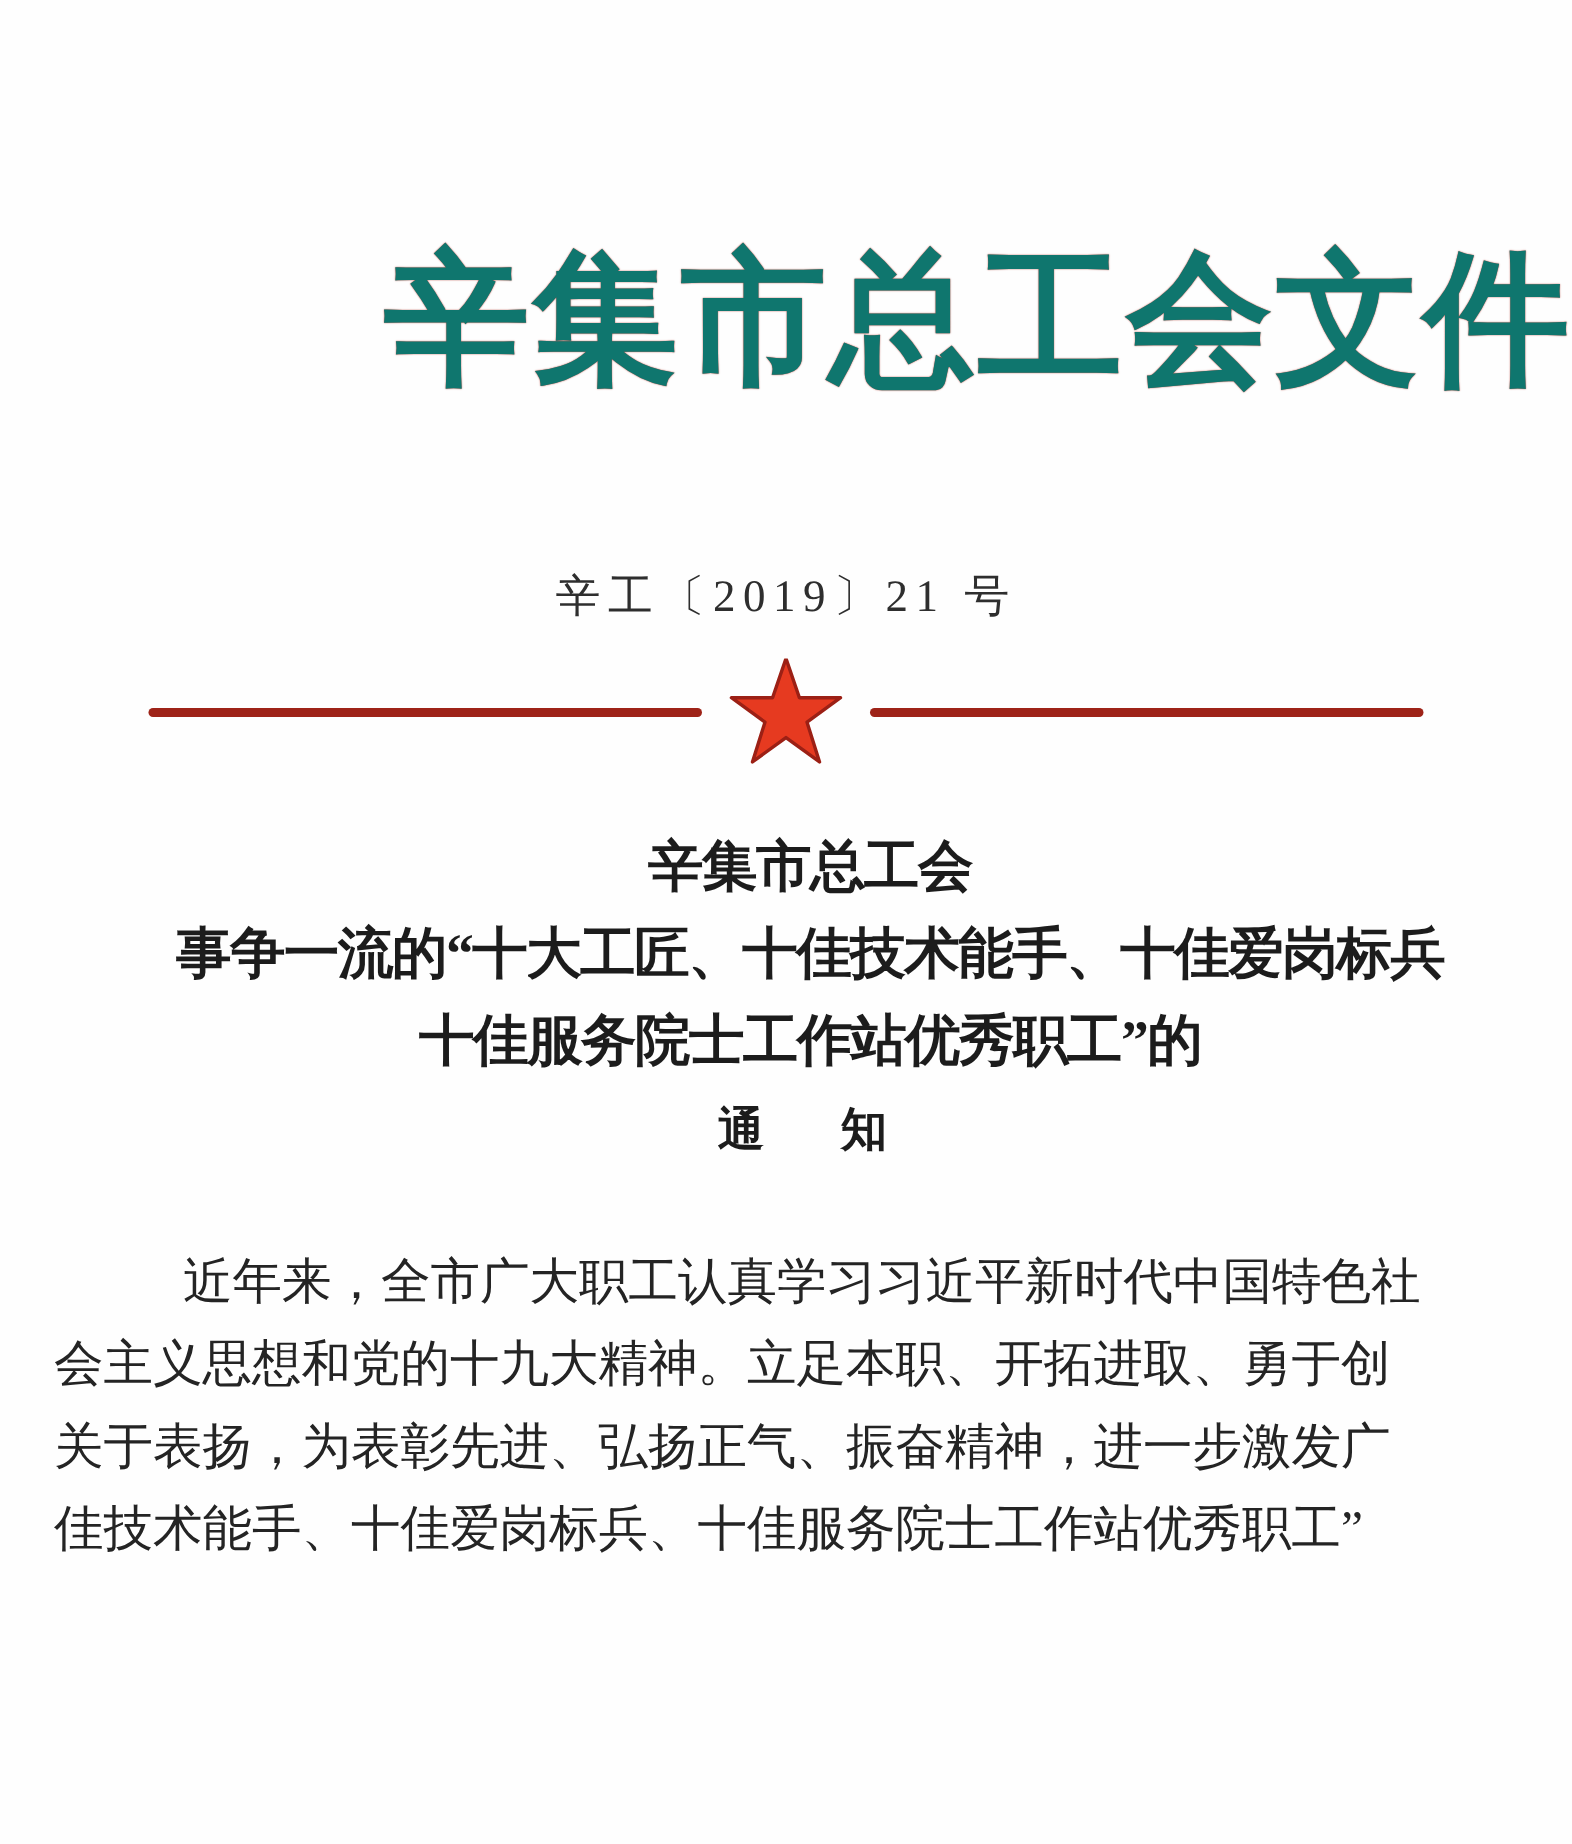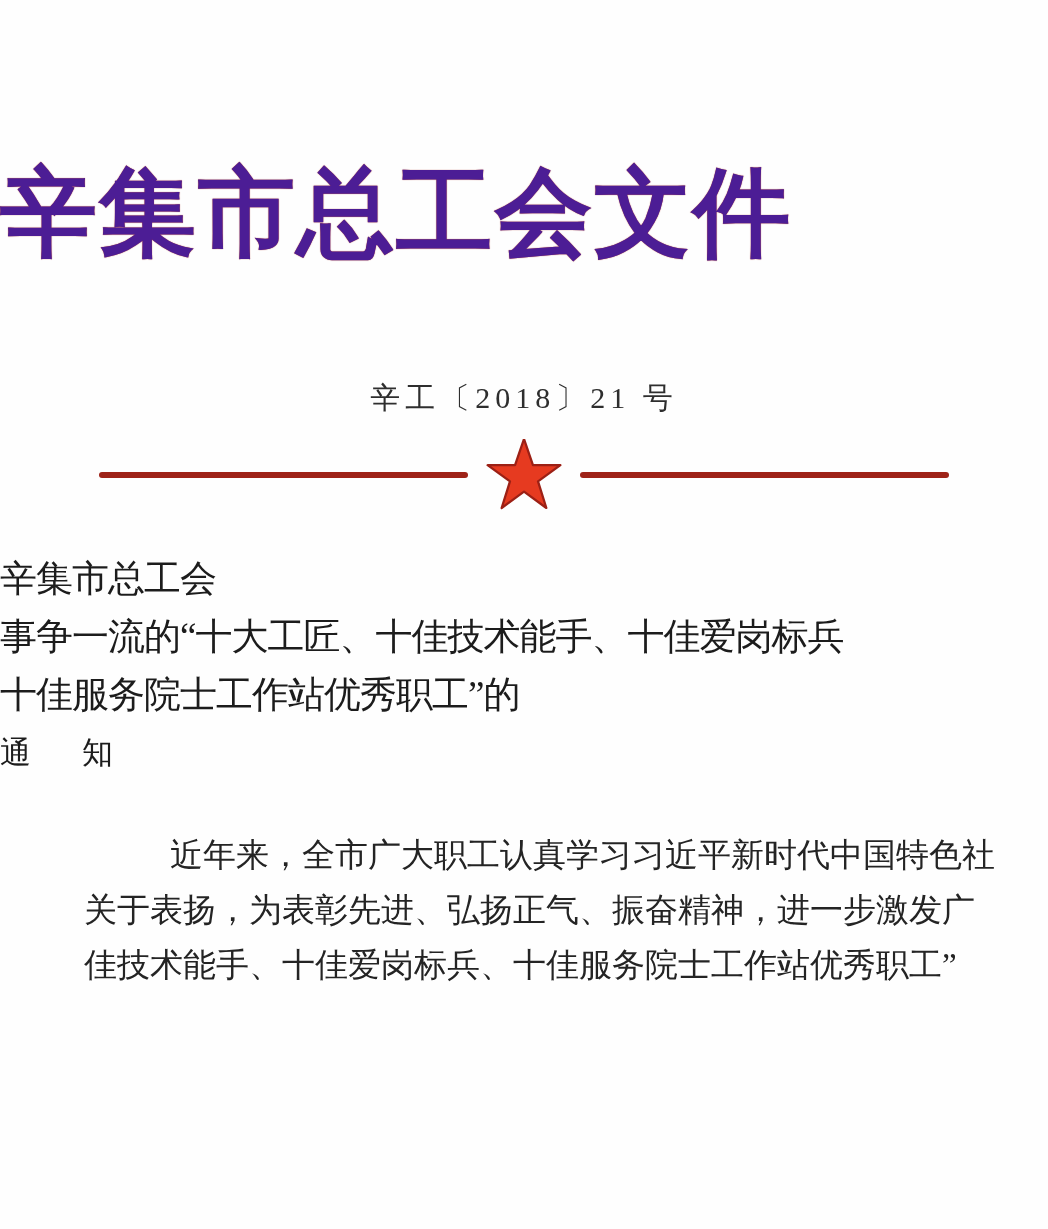--- a/index.html
+++ b/index.html
@@ -13,25 +13,25 @@
     height: 1229px;
     margin: 0 auto;
     background: #fefefe;
     overflow: hidden;
     font-family: "Liberation Serif", "DejaVu Serif", serif;
     color: #222222;
   }
   
   .org-banner {
     margin-top: 148px;
-    text-align: left;
+    text-align: right;
     font-size: 97px;
     line-height: 132px;
     font-weight: bold;
-    color: #4c1d95;
+    color: #0f766e;
     letter-spacing: 2px;
     text-shadow: 0 0 1px #a5261a;
     white-space: nowrap;
   }
   
   .doc-number {
     margin-top: 96px;
     text-align: center;
     font-size: 30px;
     line-height: 44px;
@@ -55,75 +55,78 @@
   }
   .divider .star-wrap {
     flex: 0 0 auto;
     margin: 0 18px;
     display: flex;
     align-items: center;
   }
   
   .headings {
     margin-top: 42px;
-    font-weight: normal;
+    text-align: center;
+    font-weight: bold;
     color: #1c1c1c;
+    padding-left: 32px;
   }
   .headings .h-line {
     font-size: 37px;
     line-height: 58px;
     letter-spacing: -1px;
     white-space: nowrap;
   }
   .headings .h-line.notice-type {
     letter-spacing: 10px;
     font-size: 31px;
   }
   
   .body-text {
     margin-top: 46px;
-    padding: 0 82px 0 84px;
+    padding: 0 82px 0 36px;
     font-size: 33px;
     color: #242424;
     letter-spacing: 0px;
   }
   .body-text .b-line {
     line-height: 55px;
     height: 55px;
     white-space: nowrap;
   }
   .body-text .b-line.first {
     text-indent: 86px;
   }
 </style>
 </head>
 <body>
 
 <div class="page">
 
   <div class="org-banner">辛集市总工会文件</div>
 
-  <div class="doc-number">辛工〔2018〕21 号</div>
+  <div class="doc-number">辛工〔2019〕21 号</div>
 
   <div class="divider">
     <div class="line"></div>
     <div class="star-wrap">
       <svg width="76" height="72" viewBox="0 0 100 95" aria-hidden="true">
         <polygon points="50,0 61.8,34.5 98,34.5 68.5,56 79.5,91 50,69.5 20.5,91 31.5,56 2,34.5 38.2,34.5" fill="#e63a20" stroke="#9c2015" stroke-width="3" stroke-linejoin="round"></polygon>
       </svg>
     </div>
     <div class="line"></div>
   </div>
 
   <div class="headings">
     <div class="h-line">辛集市总工会</div>
     <div class="h-line">事争一流的“十大工匠、十佳技术能手、十佳爱岗标兵</div>
     <div class="h-line">十佳服务院士工作站优秀职工”的</div>
     <div class="h-line notice-type">通　知</div>
   </div>
 
   <div class="body-text">
     <div class="b-line first">近年来，全市广大职工认真学习习近平新时代中国特色社</div>
+    <div class="b-line">会主义思想和党的十九大精神。立足本职、开拓进取、勇于创</div>
     <div class="b-line">关于表扬，为表彰先进、弘扬正气、振奋精神，进一步激发广</div>
     <div class="b-line">佳技术能手、十佳爱岗标兵、十佳服务院士工作站优秀职工”</div>
   </div>
 
 </div>
 
 </body></html>

